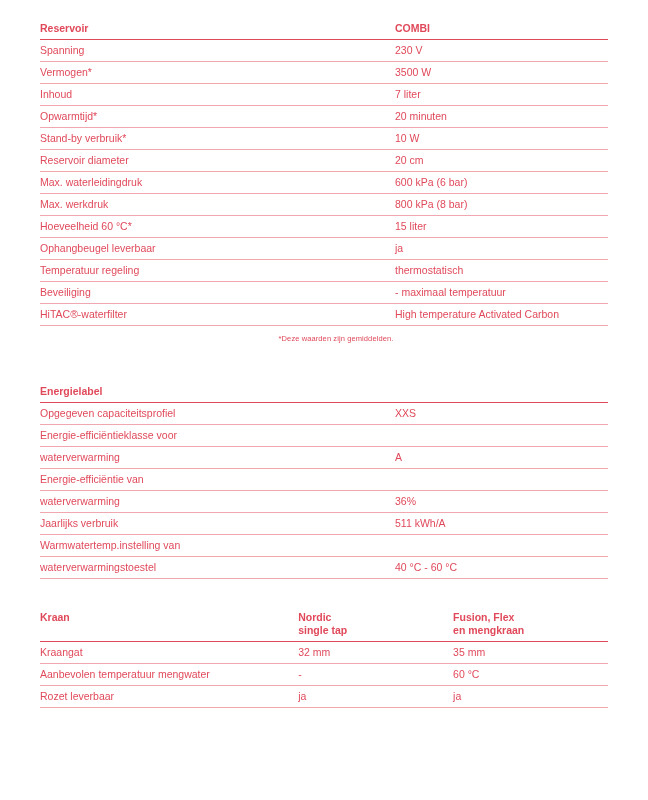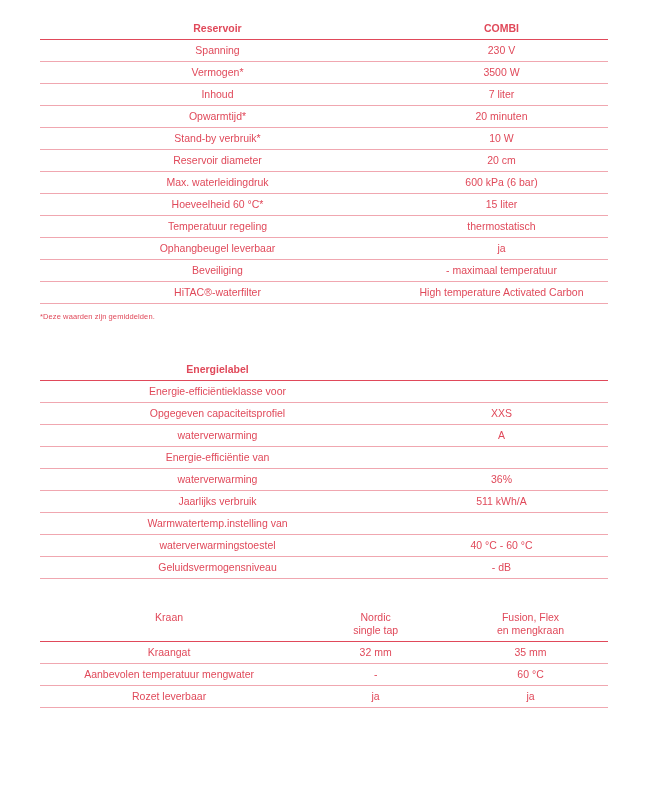--- a/index.html
+++ b/index.html
@@ -21,21 +21,20 @@
     padding: 0;
     box-sizing: border-box;
   }
   .spec-table {
     width: 100%;
     border-collapse: collapse;
     table-layout: fixed;
   }
   .block {
     margin: 0 40px 0 40px;
-    text-align: center;
   }
   .spec-table td {
     padding: 4px 0 4px 0;
     font-size: 10.5px;
     line-height: 13px;
     color: #e0495a;
     vertical-align: top;
     border-bottom: 1px solid #f0a7b0;
   }
   .spec-table td.col-label {
@@ -46,30 +45,31 @@
   }
   .spec-table td.col-val2 {
     width: 150px;
   }
   .hdr td {
     font-weight: bold;
     border-bottom: 1px solid #e0495a !important;
     padding-top: 6px;
   }
   .hdr-two-line td {
-    font-weight: normal;
+    font-weight: bold;
     border-bottom: 1px solid #e0495a !important;
     padding-top: 6px;
     line-height: 13px;
   }
   .footnote {
     font-size: 7.5px;
     color: #e0495a;
     margin: 8px 16px 0 40px;
     letter-spacing: 0.1px;
+    text-align: center;
   }
   .gap-lg {
     height: 36px;
   }
   .gap-md {
     height: 26px;
   }
   .top-pad {
     height: 16px;
   }
@@ -110,30 +110,34 @@
         </tr>
         <tr>
           <td class="col-label">Reservoir diameter</td>
           <td class="col-val" colspan="2">20 cm</td>
         </tr>
         <tr>
           <td class="col-label">Max. waterleidingdruk</td>
           <td class="col-val" colspan="2">600 kPa (6 bar)</td>
         </tr>
         <tr>
+          <td class="col-label">Max. werkdruk</td>
+          <td class="col-val" colspan="2">800 kPa (8 bar)</td>
+        </tr>
+        <tr>
           <td class="col-label">Hoeveelheid 60 °C*</td>
           <td class="col-val" colspan="2">15 liter</td>
         </tr>
         <tr>
+          <td class="col-label">Ophangbeugel leverbaar</td>
+          <td class="col-val" colspan="2">ja</td>
+        </tr>
+        <tr>
           <td class="col-label">Temperatuur regeling</td>
           <td class="col-val" colspan="2">thermostatisch</td>
-        </tr>
-        <tr>
-          <td class="col-label">Ophangbeugel leverbaar</td>
-          <td class="col-val" colspan="2">ja</td>
         </tr>
         <tr>
           <td class="col-label">Beveiliging</td>
           <td class="col-val" colspan="2">- maximaal temperatuur</td>
         </tr>
         <tr>
           <td class="col-label">HiTAC®-waterfilter</td>
           <td class="col-val" colspan="2">High temperature Activated Carbon</td>
         </tr>
       </tbody>
@@ -145,28 +149,28 @@
   <div class="gap-lg"></div>
 
   <div class="block">
     <table class="spec-table">
       <tbody>
         <tr class="hdr">
           <td class="col-label">Energielabel</td>
           <td class="col-val" colspan="2"></td>
         </tr>
         <tr>
-          <td class="col-label">Energie-efficiëntieklasse voor</td>
-          <td class="col-val" colspan="2"></td>
-        </tr>
-        <tr>
           <td class="col-label">Opgegeven capaciteitsprofiel</td>
           <td class="col-val" colspan="2">XXS</td>
         </tr>
         <tr>
+          <td class="col-label">Energie-efficiëntieklasse voor</td>
+          <td class="col-val" colspan="2"></td>
+        </tr>
+        <tr>
           <td class="col-label">waterverwarming</td>
           <td class="col-val" colspan="2">A</td>
         </tr>
         <tr>
           <td class="col-label">Energie-efficiëntie van</td>
           <td class="col-val" colspan="2"></td>
         </tr>
         <tr>
           <td class="col-label">waterverwarming</td>
           <td class="col-val" colspan="2">36%</td>
@@ -175,24 +179,20 @@
           <td class="col-label">Jaarlijks verbruik</td>
           <td class="col-val" colspan="2">511 kWh/A</td>
         </tr>
         <tr>
           <td class="col-label">Warmwatertemp.instelling van</td>
           <td class="col-val" colspan="2"></td>
         </tr>
         <tr>
           <td class="col-label">waterverwarmingstoestel</td>
           <td class="col-val" colspan="2">40 °C - 60 °C</td>
-        </tr>
-        <tr>
-          <td class="col-label">Geluidsvermogensniveau</td>
-          <td class="col-val" colspan="2">- dB</td>
         </tr>
       </tbody>
     </table>
   </div>
 
   <div class="gap-md"></div>
 
   <div class="block">
     <table class="spec-table">
       <tbody>

